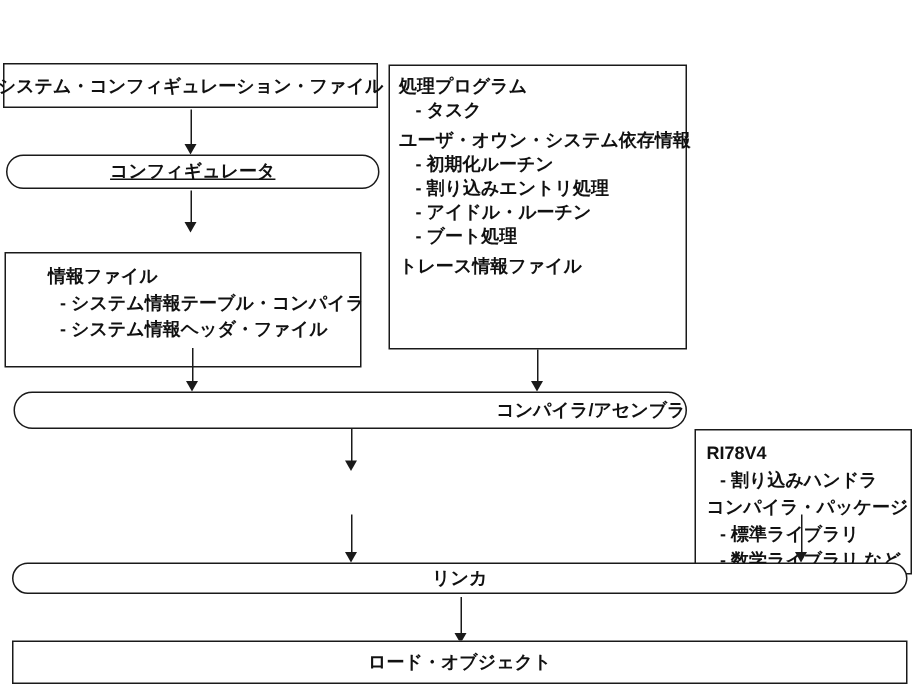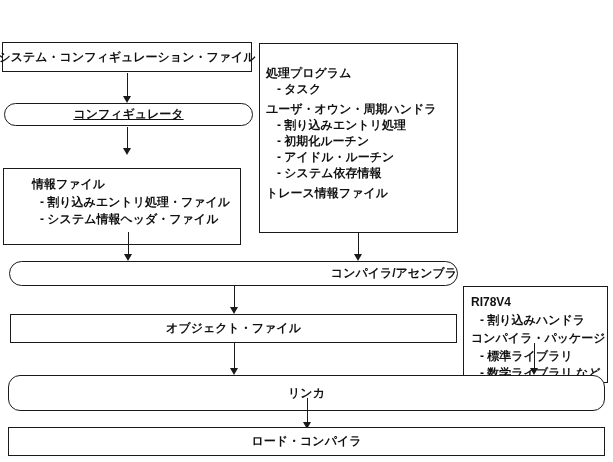--- a/index.html
+++ b/index.html
@@ -35,21 +35,21 @@
   }
   .list-box {
     line-height: 16px;
   }
   .line {
     white-space: nowrap;
   }
   
   .pp-box { padding: 5px 0 0 6px; }
   .pp-box .hdr { margin-top: 4px; }
-  .pp-box .hdr:first-child { margin-top: 16px; font-family: Liberation Serif, serif; }
+  .pp-box .hdr:first-child { margin-top: 0; font-family: Liberation Serif, serif; }
   .pp-box .item { padding-left: 11px; }
   
   .if-box { padding: 7px 0 0 28px; line-height: 17.5px; }
   .if-box .hdr { padding-left: 0; }
   .if-box .item { padding-left: 8px; }
   
   .ri-box { padding: 6px 0 0 7px; line-height: 17.5px; margin-top: 40px; }
   .ri-box .item { padding-left: 9px; }
   .ri-box .hdr { margin-top: 1px; }
   
@@ -94,32 +94,32 @@
     <span>コンフィギュレータ</span>
   </div>
 
   <div class="arrow" style="left:123px; top:127px; height:28px;">
     <div class="shaft"></div>
     <div class="head"></div>
   </div>
 
   <div class="box list-box if-box" style="left:3px; top:168px; width:238px; height:77px;">
     <div class="line hdr">情報ファイル</div>
-    <div class="line item">- 割り込みエントリ処理・ファイル</div>
+    <div class="line item">- システム情報テーブル・コンパイラ</div>
     <div class="line item">- システム情報ヘッダ・ファイル</div>
   </div>
 
   <div class="box list-box pp-box" style="left:259px; top:43px; width:199px; height:190px;">
     <div class="line hdr">処理プログラム</div>
     <div class="line item">- タスク</div>
-    <div class="line hdr">ユーザ・オウン・周期ハンドラ</div>
+    <div class="line hdr">ユーザ・オウン・システム依存情報</div>
+    <div class="line item">- 初期化ルーチン</div>
     <div class="line item">- 割り込みエントリ処理</div>
-    <div class="line item">- 初期化ルーチン</div>
     <div class="line item">- アイドル・ルーチン</div>
-    <div class="line item">- システム依存情報</div>
+    <div class="line item">- ブート処理</div>
     <div class="line hdr">トレース情報ファイル</div>
   </div>
 
   <div class="arrow" style="left:124px; top:232px; height:29px;">
     <div class="shaft"></div>
     <div class="head"></div>
   </div>
 
   <div class="arrow" style="left:354px; top:233px; height:28px;">
     <div class="shaft"></div>
@@ -136,40 +136,37 @@
     <div class="line hdr">コンパイラ・パッケージ</div>
     <div class="line item">- 標準ライブラリ</div>
     <div class="line item">- 数学ライブラリ など</div>
   </div>
 
   <div class="arrow" style="left:230px; top:286px; height:28px;">
     <div class="shaft"></div>
     <div class="head"></div>
   </div>
 
-  <div class="box label-box" style="left:10px; top:314px; width:447px; height:29px;">
-    <span>オブジェクト・ファイル</span>
-  </div>
 
   <div class="arrow" style="left:230px; top:343px; height:32px;">
     <div class="shaft"></div>
     <div class="head"></div>
   </div>
 
   <div class="arrow" style="left:530px; top:343px; height:32px;">
     <div class="shaft"></div>
     <div class="head"></div>
   </div>
 
-  <div class="box label-box stadium" style="left:8px; top:375px; width:597px; height:36px; border-radius:12px;">
+  <div class="box label-box stadium" style="left:8px; top:375px; width:597px; height:21px; border-radius:12px;">
     <span>リンカ</span>
   </div>
 
   <div class="arrow" style="left:303px; top:398px; height:31px;">
     <div class="shaft"></div>
     <div class="head"></div>
   </div>
 
   <div class="box label-box" style="left:8px; top:427px; width:597px; height:29px;">
-    <span>ロード・コンパイラ</span>
+    <span>ロード・オブジェクト</span>
   </div>
 
 </div>
 
 </body></html>

